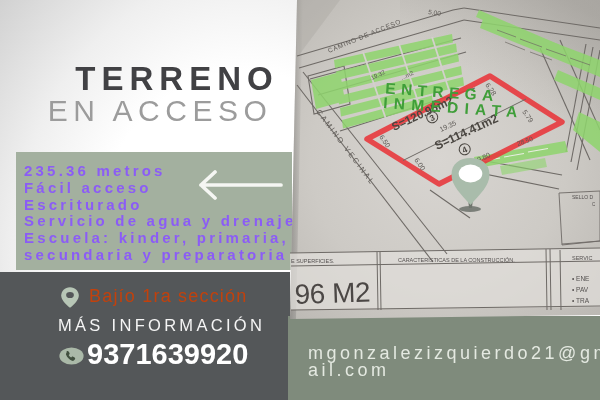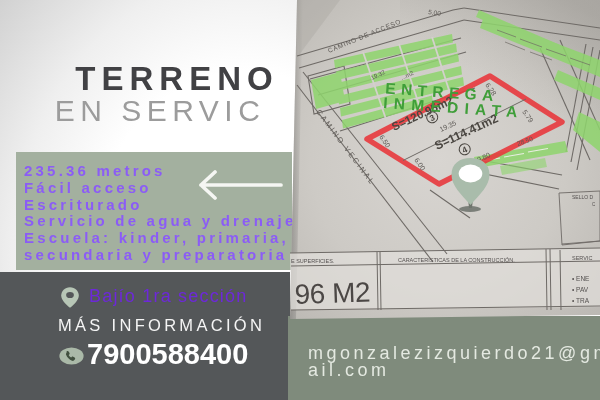--- a/index.html
+++ b/index.html
@@ -10,49 +10,49 @@
 </head>
 <body>
 
 <div class="abs" style="left:0;top:0;width:300px;height:400px;
   background:radial-gradient(130% 118% at 82% 65%, #ffffff 40%, #efefef 60%, #bfbfbf 98%);"></div>
 
 <div class="abs" style="left:27px;top:60px;width:300px;text-align:center;color:#414144;
   font-size:33px;font-weight:bold;letter-spacing:6px;">TERRENO</div>
 
 <div class="abs" style="left:10px;top:94px;width:300px;text-align:center;color:#9c9c9c;
-  font-size:30px;letter-spacing:5.5px;">EN SERVIC</div>
+  font-size:30px;letter-spacing:5.5px;">EN ACCESO</div>
 
 <div class="abs" style="left:16px;top:152px;width:276px;height:118px;background:#a3b09f;"></div>
 
 <div class="abs" style="left:24px;top:163px;width:276px;color:#8b5cf6;font-weight:bold;
   font-size:15px;line-height:16.8px;letter-spacing:3.2px;white-space:nowrap;">
 235.36 metros<br>Fácil acceso<br>Escriturado<br>Servicio de agua y drenaje<br>Escuela: kinder, primaria,<br>secundaria y preparatoria</div>
 
 <svg class="abs" style="left:195px;top:165px" width="92" height="40" viewBox="0 0 92 40">
   <path d="M6 20 H86 M6 20 L20 7 M6 20 L20 33" stroke="#fcfcfa" stroke-width="3.7" fill="none" stroke-linecap="round" stroke-linejoin="round" opacity="0.92"></path>
 </svg>
 
 <div class="abs" style="left:0;top:272px;width:290px;height:128px;background:#545759;"></div>
 
 <svg class="abs" style="left:60px;top:286px" width="20" height="24" viewBox="0 0 20 24">
   <path d="M10 1.2 C4.8 1.2 1.2 5 1.2 9.6 C1.2 13.6 5.5 18.6 10 21.8 C14.5 18.6 18.8 13.6 18.8 9.6 C18.8 5 15.2 1.2 10 1.2 Z" fill="#b7c6b6"></path>
   <ellipse cx="10" cy="9" rx="3.9" ry="3.1" fill="#545759"></ellipse>
 </svg>
 
-<div class="abs" style="left:89px;top:286px;color:#6d28d9;font-size:18px;letter-spacing:1.2px;">Bajío 1ra sección</div>
+<div class="abs" style="left:89px;top:286px;color:#c2410c;font-size:18px;letter-spacing:1.2px;">Bajío 1ra sección</div>
 
 <div class="abs" style="left:58px;top:316px;color:#f5f5f5;font-size:16.5px;letter-spacing:3.3px;">MÁS INFORMACIÓN</div>
 
 <svg class="abs" style="left:59px;top:347px" width="25" height="18" viewBox="0 0 25 18">
   <ellipse cx="12.5" cy="9" rx="12.1" ry="8.6" fill="#aab9a8"></ellipse>
   <path d="M7.6 4.4 c.6-.6 1.6-.5 2 .2 l.9 1.4 c.3.5.2 1.1-.2 1.5 l-.6.55 c.45 1.1 1.35 2 2.45 2.45 l.55-.6 c.4-.45 1-.5 1.5-.2 l1.4.9 c.7.4.8 1.4.2 2 l-.7.7 c-.55.55-1.35.75-2.1.45 c-2.7-1-4.9-3.2-5.9-5.9 c-.3-.75-.1-1.55.45-2.1 Z" fill="#41503f"></path>
 </svg>
 
-<div class="abs" style="left:87px;top:338px;color:#fff;font-size:29px;font-weight:bold;letter-spacing:0px;">7900588400</div>
+<div class="abs" style="left:87px;top:338px;color:#fff;font-size:29px;font-weight:bold;letter-spacing:0px;">9371639920</div>
 
 <div class="abs" style="left:288px;top:316px;width:312px;height:84px;background:#7f8b7c;"></div>
 
 <div class="abs" style="left:308px;top:345px;color:#e4e9e1;font-size:18px;letter-spacing:3.5px;line-height:16.5px;">mgonzalezizquierdo21@gm<br>ail.com</div>
 
 <svg class="abs" style="left:285px;top:0" width="315" height="322" viewBox="285 0 315 322">
   <defs>
     <radialGradient id="paper" cx="0.48" cy="0.5" r="0.75">
       <stop offset="0" stop-color="#d8d5d1"></stop>
       <stop offset="0.55" stop-color="#cdcac5"></stop>

